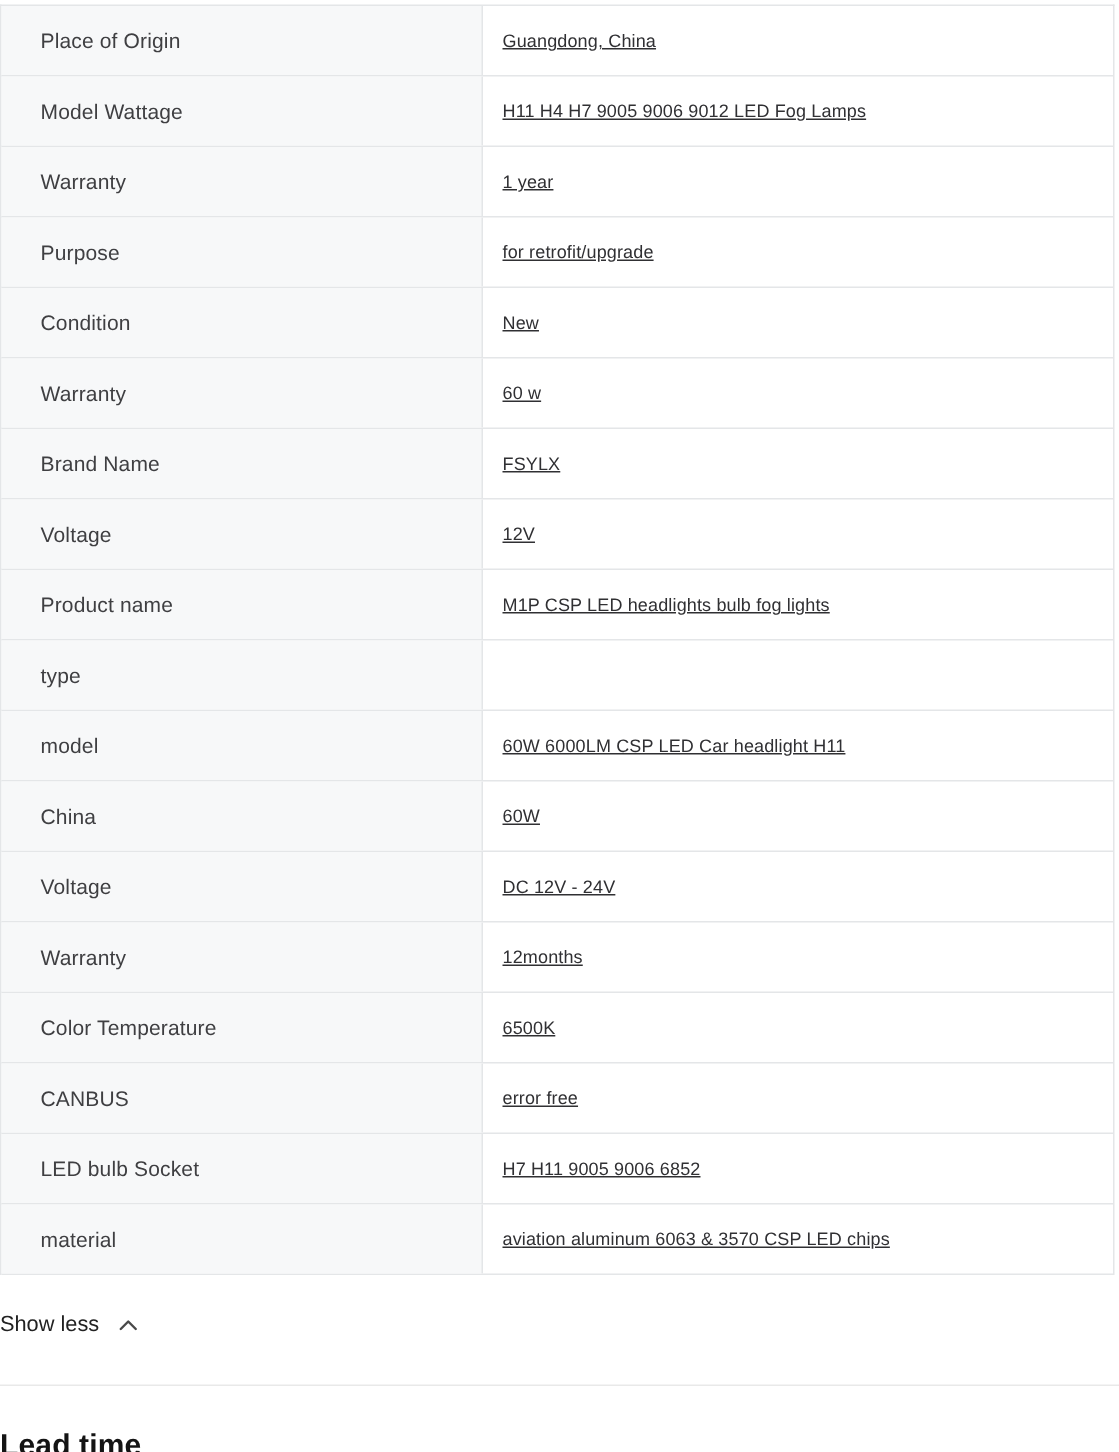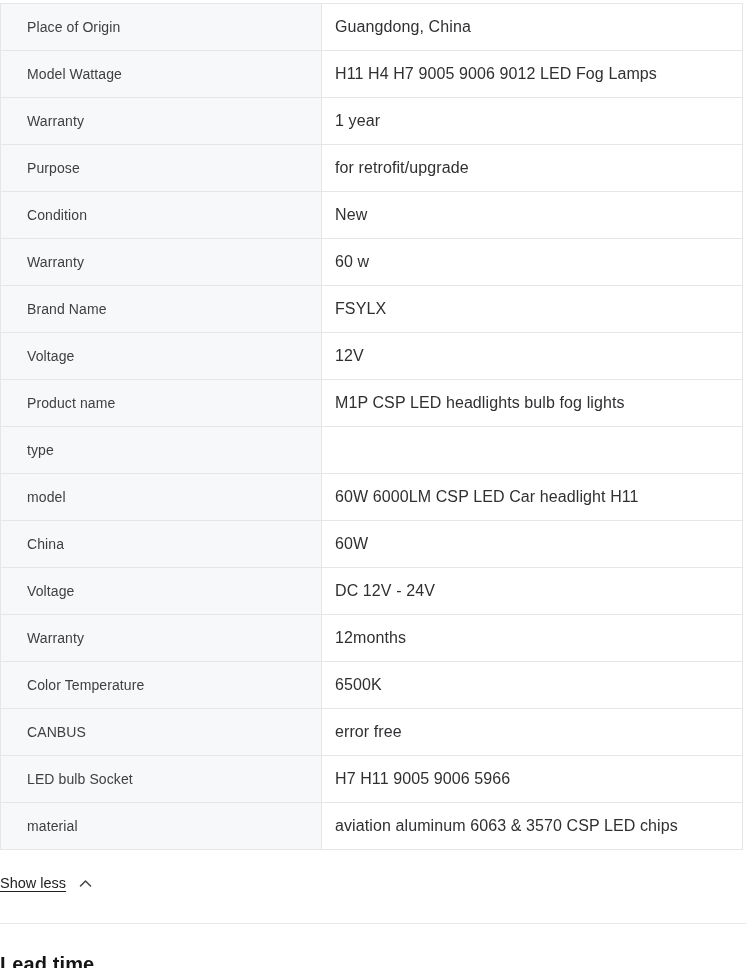--- a/index.html
+++ b/index.html
@@ -37,35 +37,35 @@
     font-size: 14px;
     color: var(--label-text, #3f3f42);
     letter-spacing: 0.1px;
   }
   .spec-value {
     flex: 1;
     display: flex;
     align-items: center;
     padding-left: 13px;
     padding-right: 10px;
-    font-size: 16px;
+    font-size: 12px;
     color: var(--value-text, #303033);
     letter-spacing: 0.1px;
+    text-decoration: underline;
   }
   .show-less-row {
     margin-top: 23px;
     display: flex;
     align-items: center;
     gap: 13px;
     height: 19px;
   }
   .show-less {
     font-size: 14.5px;
     color: var(--link-text, #222222);
-    text-decoration: underline;
     text-underline-offset: 3px;
     cursor: pointer;
   }
   .chevron {
     display: inline-flex;
     align-items: center;
     cursor: pointer;
     padding-top: 2px;
   }
   .divider {
@@ -164,21 +164,21 @@
     <div class="spec-value">6500K</div>
   </div>
 
   <div class="spec-row">
     <div class="spec-label">CANBUS</div>
     <div class="spec-value">error free</div>
   </div>
 
   <div class="spec-row">
     <div class="spec-label">LED bulb Socket</div>
-    <div class="spec-value">H7 H11 9005 9006 5966</div>
+    <div class="spec-value">H7 H11 9005 9006 6852</div>
   </div>
 
   <div class="spec-row">
     <div class="spec-label">material</div>
     <div class="spec-value">aviation aluminum 6063 &amp; 3570 CSP LED chips</div>
   </div>
 </div>
 
   <div class="show-less-row">
     <a class="show-less">Show less</a>

